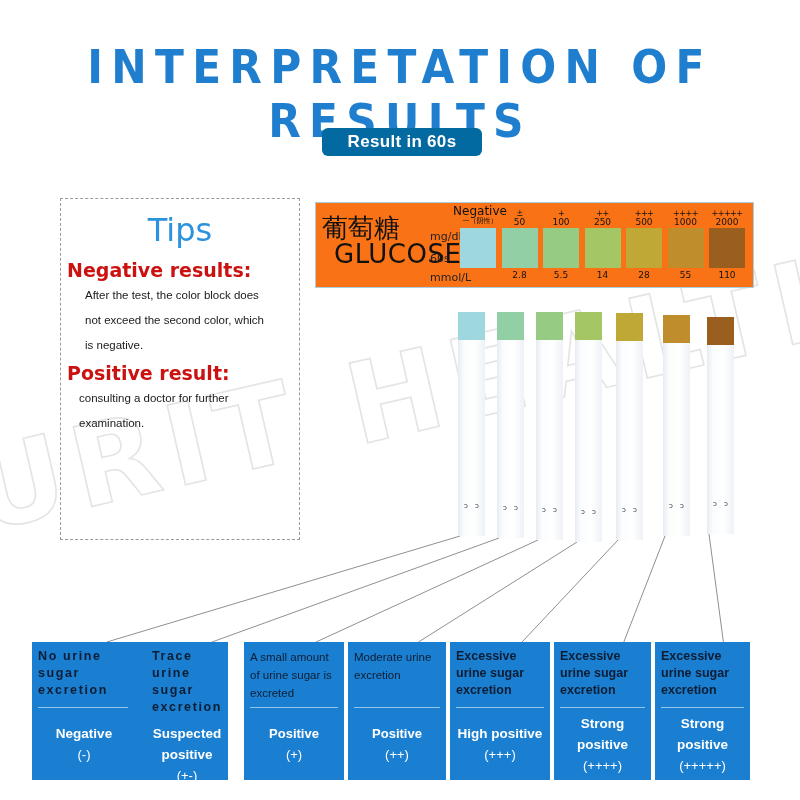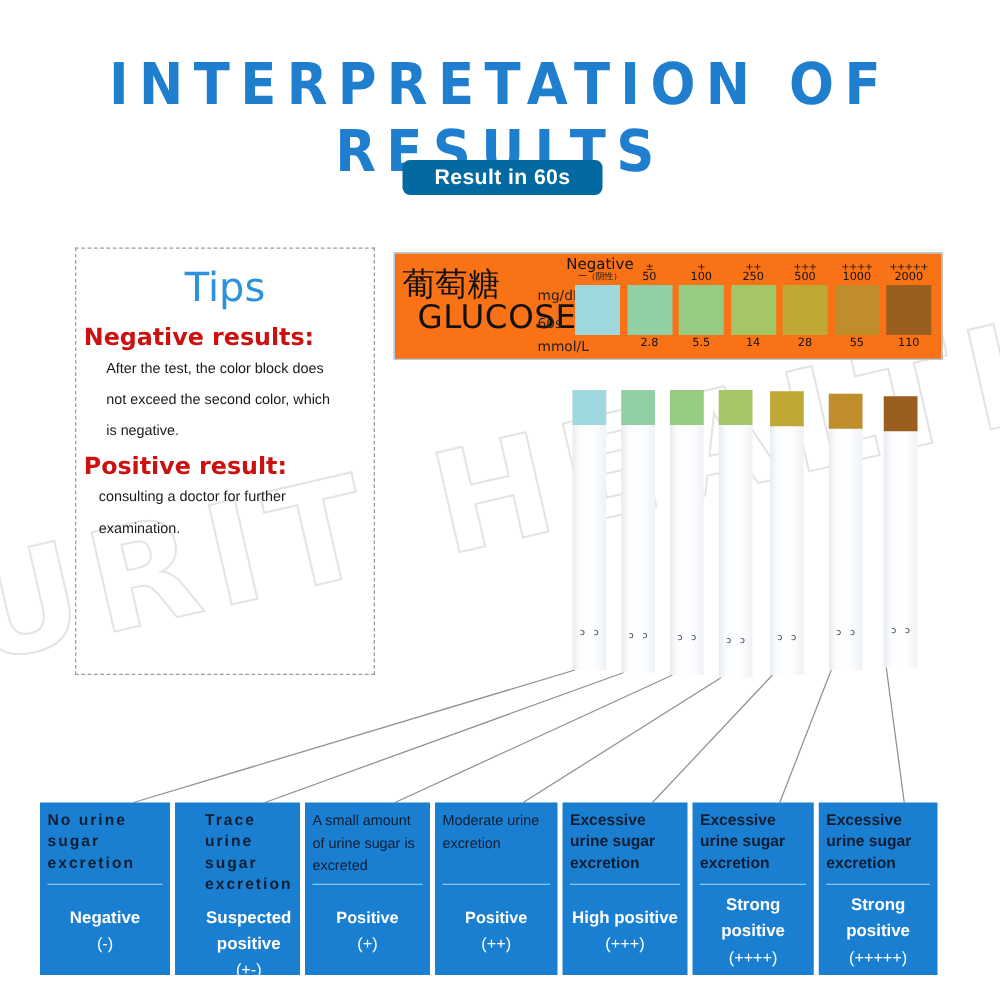--- a/index.html
+++ b/index.html
@@ -407,21 +407,21 @@
 
   <div id="resultboxes">
       <div class="resbox sp" style="left: 32px; width: 104px;">
         <div class="desc">No urine sugar excretion</div>
         <div class="divider"></div>
         <div class="verdict">
           <div>Negative</div>
           <div class="sign">(-)</div>
         </div>
       </div>
-      <div class="resbox sp" style="left: 140px; width: 100px; padding-left: 24px;">
+      <div class="resbox sp" style="left: 128px; width: 100px; padding-left: 24px;">
         <div class="desc">Trace urine sugar excretion</div>
         <div class="divider"></div>
         <div class="verdict">
           <div>Suspected positive</div>
           <div class="sign">(+-)</div>
         </div>
       </div>
       <div class="resbox small" style="left: 244px; width: 100px;">
         <div class="desc">A small amount of urine sugar is excreted</div>
         <div class="divider"></div>

